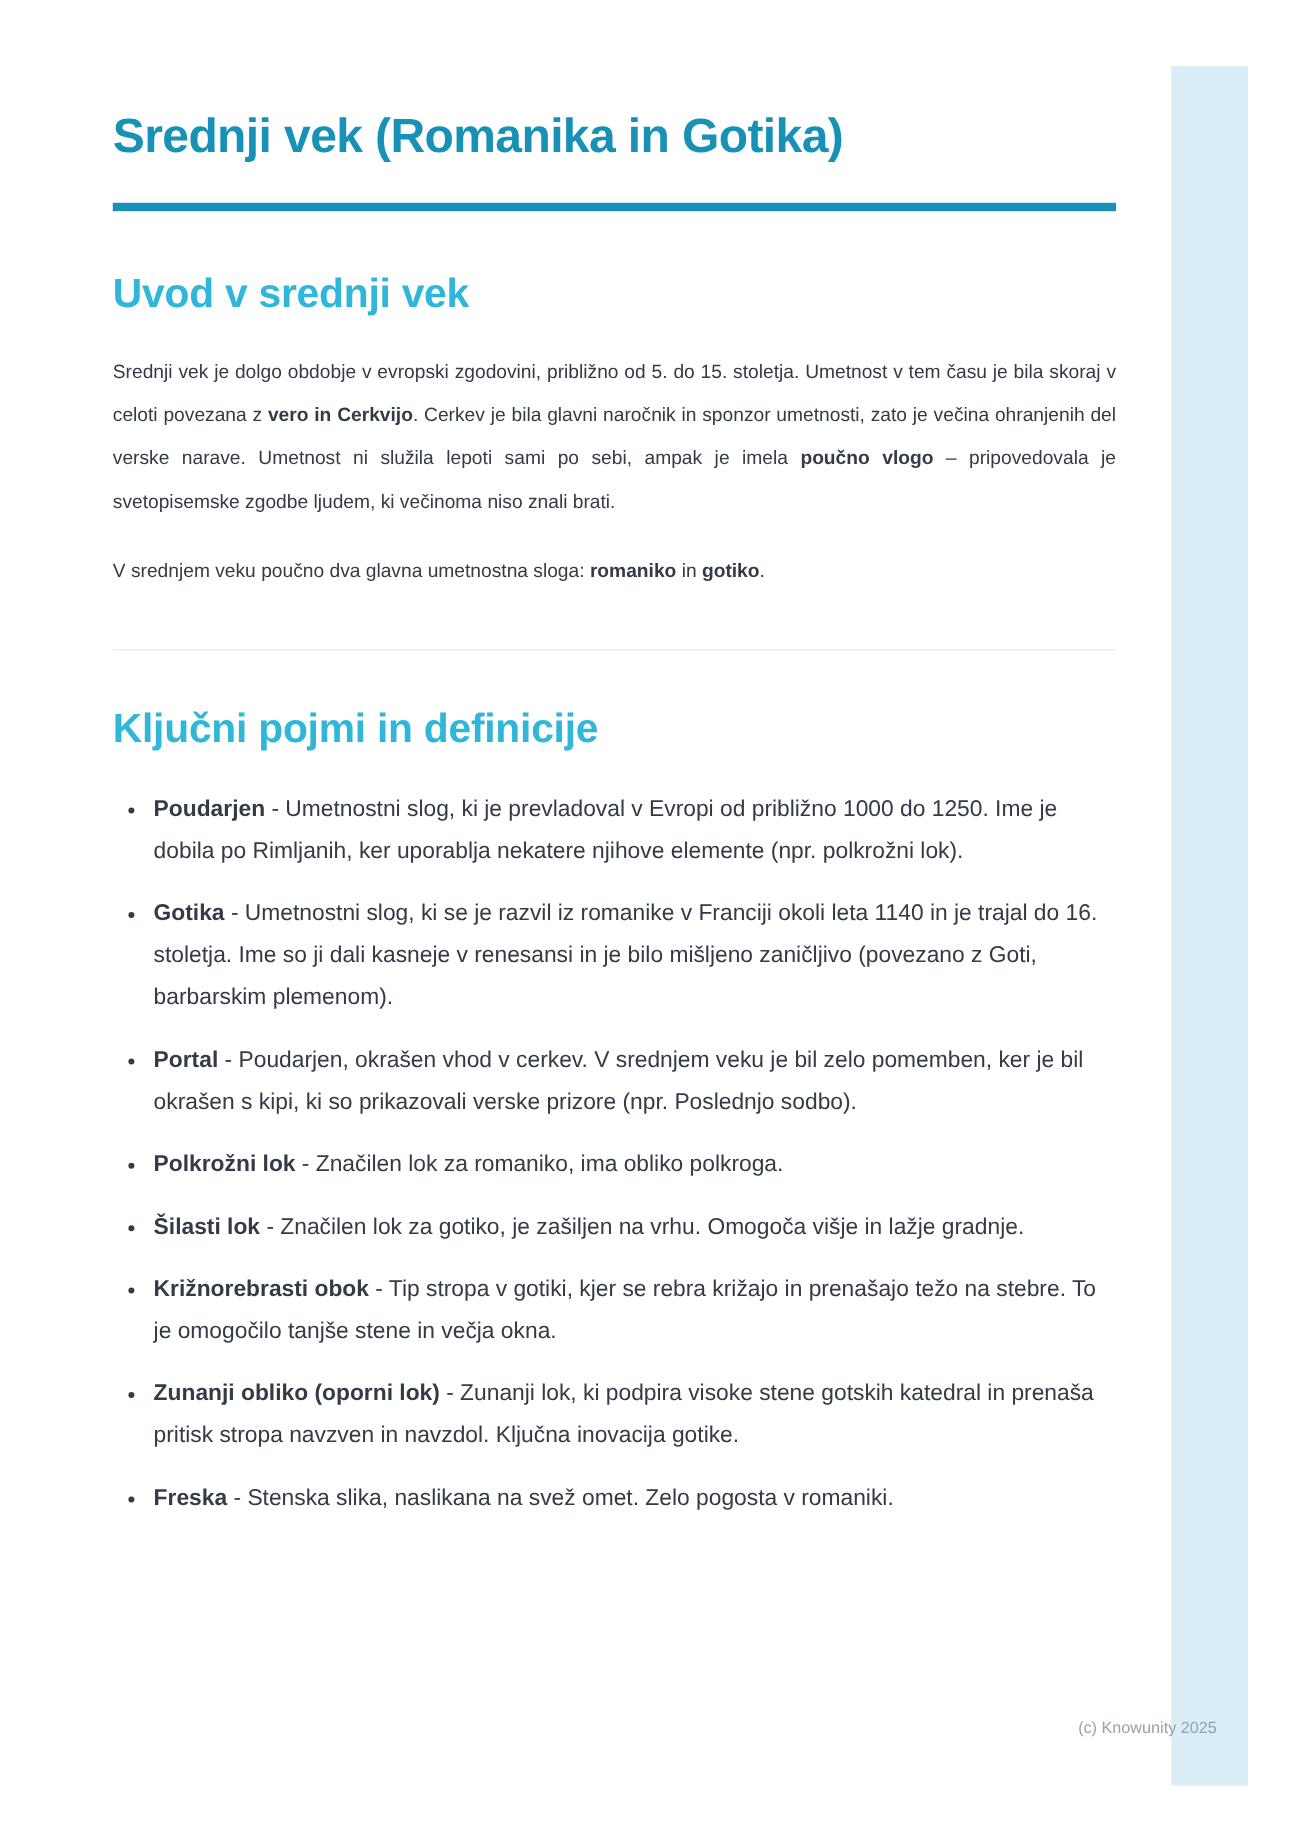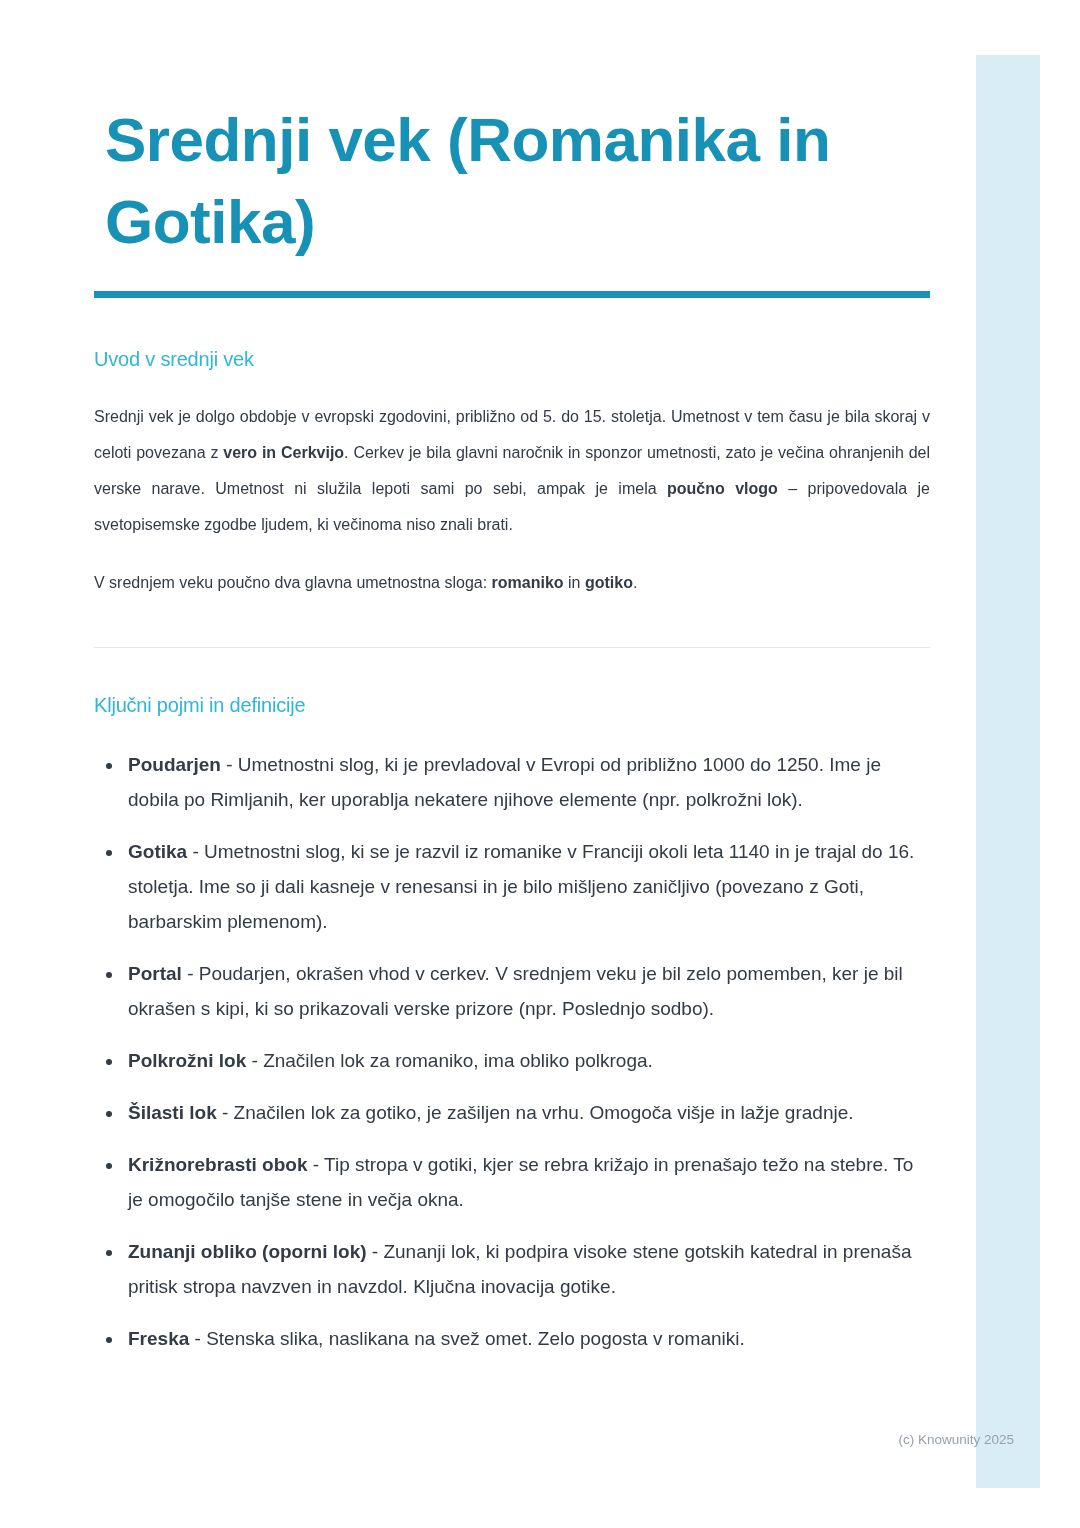--- a/index.html
+++ b/index.html
@@ -27,37 +27,37 @@
     width:64px;
     background:var(--stripe);
   }
   .content{
     position:absolute;
     left:94px;
     top:88px;
     width:836px;
   }
   h1.page-title{
-    margin:11px;
+    margin:0;
     max-width:760px;
-    font-size:62px;
+    font-size:40px;
     line-height:1.32;
     font-weight:700;
     color:var(--title);
     letter-spacing:-0.5px;
   }
   .title-rule{
     height:7px;
     background:var(--title);
     margin-top:28px;
   }
   h2.section-heading{
     margin:0;
-    font-size:20px;
-    font-weight:400;
+    font-size:34px;
+    font-weight:700;
     color:var(--heading);
     letter-spacing:-0.2px;
   }
   .sec-intro h2{margin-top:50px;}
   .sec-terms h2{margin-top:46px;}
   p.body-par{
     margin:28px 0 0 0;
     font-size:16px;
     line-height:36px;
     color:var(--text);

